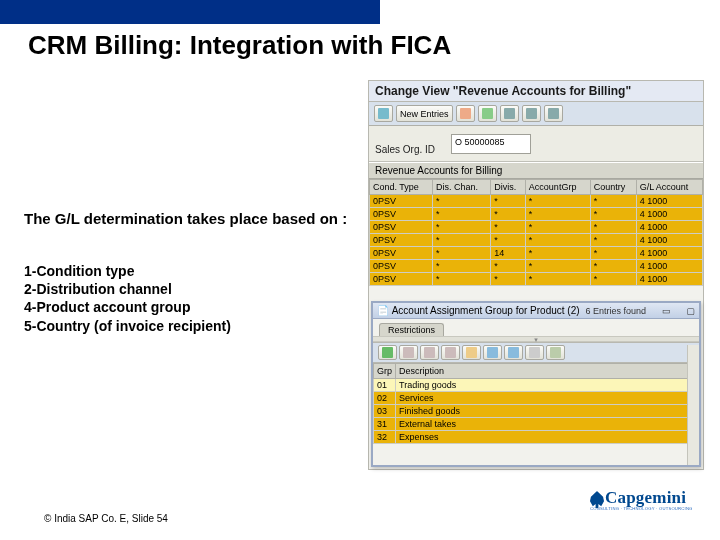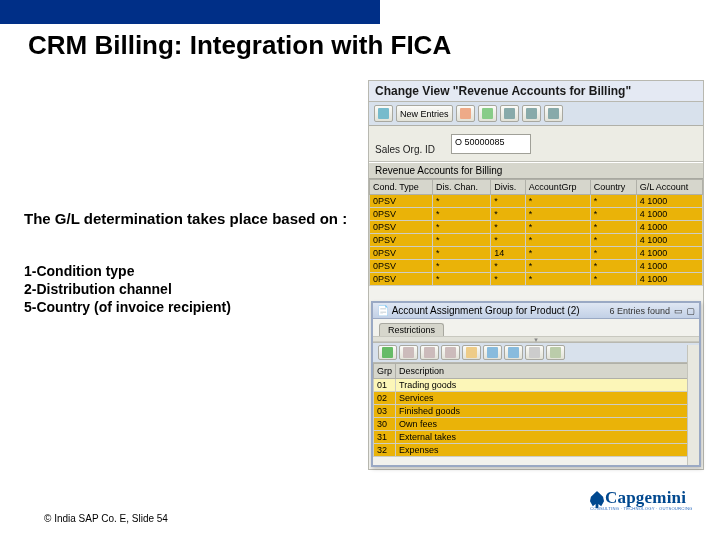--- a/index.html
+++ b/index.html
@@ -180,21 +180,21 @@
   }
   .pop-title {
     background: linear-gradient(#dfe7f3,#c2d0e6);
     padding: 2px 4px;
     font-size:10px;
     display:flex;
     justify-content:space-between;
     align-items:center;
     border-bottom:1px solid #9aa9c4;
   }
-  .pop-title .right { font-size:9px; color:#333; display:flex; gap:4px; align-items:center;}
+  .pop-title .right { font-size:9px; color:#333; display:flex; gap:16px; align-items:center;}
   .pop-tab {
     background:#d6d6cc;
     border:1px solid #a8a8a0;
     border-bottom:none;
     display:inline-block;
     margin: 4px 0 0 6px;
     padding: 1px 8px;
     font-size:9px;
     border-radius: 3px 3px 0 0;
   }
@@ -231,20 +231,21 @@
 </head>
 <body>
 
 <div class="topbar"></div>
 <div class="title">CRM Billing: Integration with FICA</div>
 
 <div class="body-text">The G/L determination takes place based on :</div>
 <div class="list-block">
   <div>1-Condition type</div>
   <div>2-Distribution channel</div>
+  <div>4-Product account group</div>
   <div>5-Country (of invoice recipient)</div>
 </div>
 
 <div class="footer">© India SAP Co. E, Slide 54</div>
 
 <div class="logo">
   <div><span class="spade"></span><span class="word">Capgemini</span></div>
   <div class="tag">CONSULTING · TECHNOLOGY · OUTSOURCING</div>
 </div>
 
@@ -408,24 +409,20 @@
             </tr>
             <tr>
               <td>02</td>
               <td>Services</td>
             </tr>
             <tr>
               <td>03</td>
               <td>Finished goods</td>
             </tr>
             <tr>
-              <td>30</td>
-              <td>Own fees</td>
-            </tr>
-            <tr>
               <td>31</td>
               <td>External takes</td>
             </tr>
             <tr>
               <td>32</td>
               <td>Expenses</td>
             </tr>
           </tbody>
       </table>
     </div>

